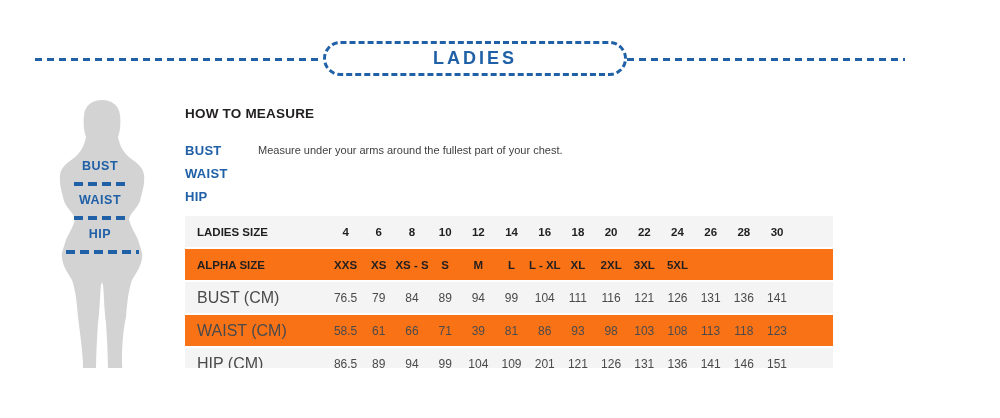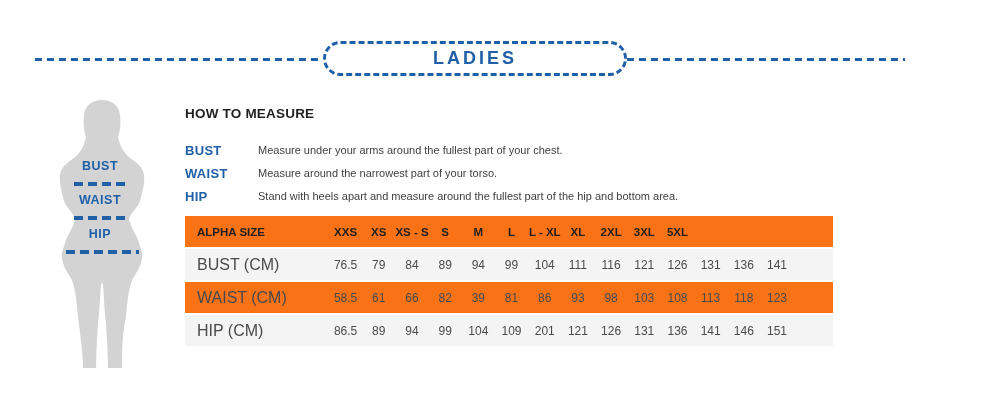--- a/index.html
+++ b/index.html
@@ -114,31 +114,46 @@
   <div class="howto">
     <div class="howto-title">HOW TO MEASURE</div>
     <div id="howto-rows">
   <div class="howto-row">
     <span class="howto-term">BUST</span>
     <span class="howto-desc">Measure under your arms around the fullest part of your chest.</span>
   </div>
 
   <div class="howto-row">
     <span class="howto-term">WAIST</span>
-    <span class="howto-desc">Measure around the narrowest part of your torso.</span>
   </div>
 
   <div class="howto-row">
     <span class="howto-term">HIP</span>
-    <span class="howto-desc">Stand with heels apart and measure around the fullest part of the hip and bottom area.</span>
   </div>
 </div>
   </div>
 
   <div class="size-table" id="size-table">
+  <div class="st-row gray bold">
+    <span class="st-label">LADIES SIZE</span>
+  <span class="st-cell">4</span>
+        <span class="st-cell">6</span>
+        <span class="st-cell">8</span>
+        <span class="st-cell">10</span>
+        <span class="st-cell">12</span>
+        <span class="st-cell">14</span>
+        <span class="st-cell">16</span>
+        <span class="st-cell">18</span>
+        <span class="st-cell">20</span>
+        <span class="st-cell">22</span>
+        <span class="st-cell">24</span>
+        <span class="st-cell">26</span>
+        <span class="st-cell">28</span>
+        <span class="st-cell">30</span>
+      </div>
 
   <div class="st-row bold">
     <span class="st-label">ALPHA SIZE</span>
   <span class="st-cell">XXS</span>
         <span class="st-cell">XS</span>
         <span class="st-cell">XS - S</span>
         <span class="st-cell">S</span>
         <span class="st-cell">M</span>
         <span class="st-cell">L</span>
         <span class="st-cell">L - XL</span>
@@ -167,21 +182,21 @@
         <span class="st-cell">131</span>
         <span class="st-cell">136</span>
         <span class="st-cell">141</span>
       </div>
 
   <div class="st-row">
     <span class="st-label">WAIST (CM)</span>
   <span class="st-cell">58.5</span>
         <span class="st-cell">61</span>
         <span class="st-cell">66</span>
-        <span class="st-cell">82</span>
+        <span class="st-cell">71</span>
         <span class="st-cell">39</span>
         <span class="st-cell">81</span>
         <span class="st-cell">86</span>
         <span class="st-cell">93</span>
         <span class="st-cell">98</span>
         <span class="st-cell">103</span>
         <span class="st-cell">108</span>
         <span class="st-cell">113</span>
         <span class="st-cell">118</span>
         <span class="st-cell">123</span>

